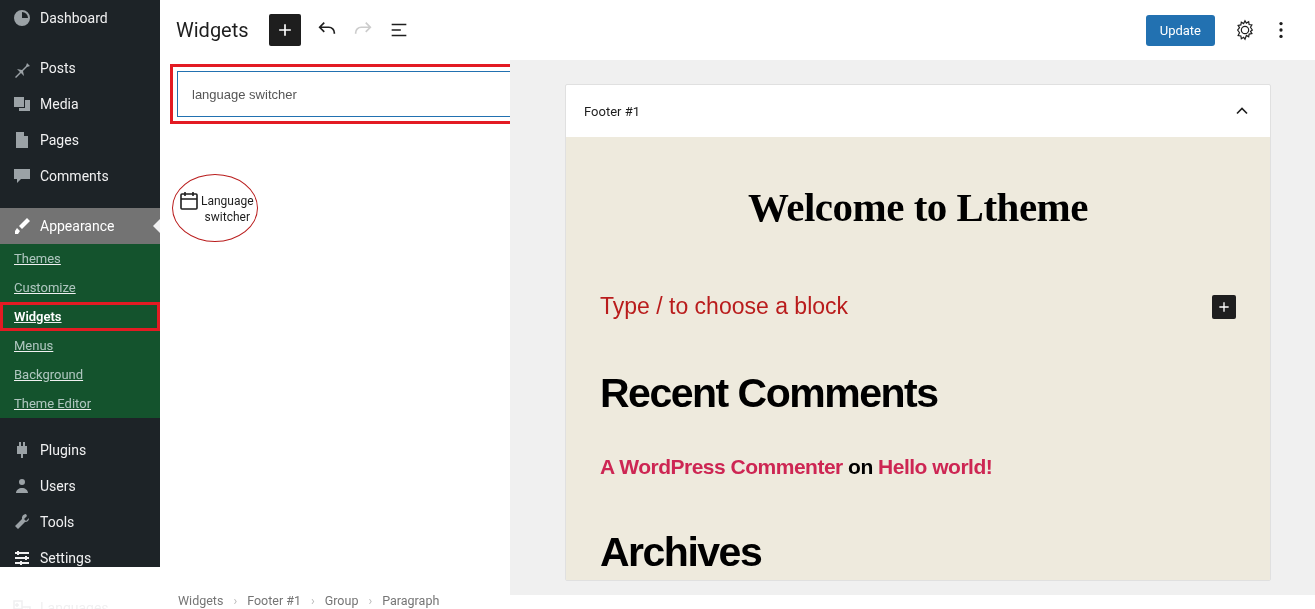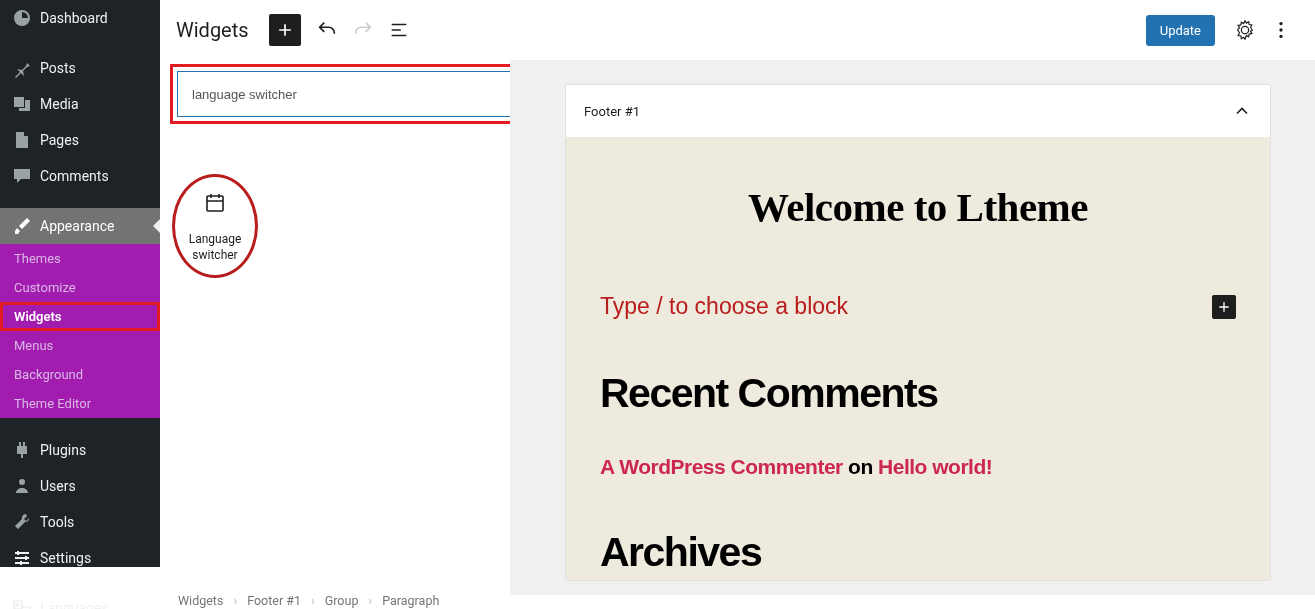--- a/index.html
+++ b/index.html
@@ -5,21 +5,21 @@
     * { margin: 0; padding: 0; box-sizing: border-box; }
     body { font-family: -apple-system, BlinkMacSystemFont, "Segoe UI", Roboto, sans-serif; font-size: 13px; color: #1e1e1e; background: #fff; width: 1315px; height: 609px; overflow: hidden; position: relative; }
 
     
     .sidebar { position: absolute; left: 0; top: 0; width: 160px; height: 567px; background: #1d2327; color: #f0f0f1; }
     .sidebar-item { display: flex; align-items: center; padding: 8px 12px; cursor: pointer; color: #f0f0f1; font-size: 14px; }
     .sidebar-item .icon { width: 20px; height: 20px; margin-right: 8px; display: inline-flex; align-items: center; justify-content: center; fill: rgba(240,246,252,0.6); }
     .sidebar-item.active { background: #737373; color: #fff; position: relative; }
     .sidebar-item.active .icon { fill: #fff; }
     .sidebar-item.active::after { content: ""; position: absolute; right: -1px; top: 50%; transform: translateY(-50%); border: 8px solid transparent; border-right-color: #f0f0f1; }
-    .sidebar-sub { background: #a21caf; }
+    .sidebar-sub { background: #14532d; text-decoration: underline; }
     .sidebar-sub-item { padding: 7px 12px 7px 14px; color: rgba(240,246,252,0.7); font-size: 13px; cursor: pointer; }
     .sidebar-sub-item.current { color: #fff; font-weight: 600; }
     .sidebar-sub-item.highlight-box { outline: 3px solid #e31b23; outline-offset: -3px; }
 
     
     .topbar { position: absolute; left: 160px; top: 0; right: 0; height: 60px; background: #fff; display: flex; align-items: center; padding: 0 16px; }
     .page-title { font-size: 20px; font-weight: 400; color: #1e1e1e; margin-right: 20px; }
     .square-btn { width: 32px; height: 32px; background: #1e1e1e; color: #fff; display: inline-flex; align-items: center; justify-content: center; border-radius: 2px; margin-right: 10px; cursor: pointer; }
     .tool-btn { width: 32px; height: 32px; display: inline-flex; align-items: center; justify-content: center; cursor: pointer; color: #1e1e1e; margin-right: 4px; }
     .tool-btn.disabled { color: #ccc; cursor: default; }
@@ -27,21 +27,21 @@
     .update-btn { background: #2271b1; color: #fff; padding: 8px 14px; border-radius: 3px; font-size: 13px; font-weight: 400; cursor: pointer; margin-right: 12px; }
     .icon-btn { width: 36px; height: 36px; display: inline-flex; align-items: center; justify-content: center; cursor: pointer; }
 
     
     .inserter { position: absolute; left: 160px; top: 60px; width: 412px; height: 549px; background: #fff; }
     .search-highlight { margin: 4px 10px 0 10px; border: 3px solid #e31b23; padding: 4px; }
     .search-wrap { border: 1.5px solid #2271b1; padding: 0; display: flex; align-items: center; height: 46px; background: #fff; }
     .search-input { flex: 1; border: none; outline: none; padding: 0 14px; font-size: 13px; color: #555; background: transparent; }
     .clear-btn { width: 40px; height: 40px; display: inline-flex; align-items: center; justify-content: center; cursor: pointer; font-size: 18px; color: #1e1e1e; }
     .blocks-grid { padding: 50px 8px 0 8px; }
-    .block-item-circle { width: 86px; border: 3px solid #b91c1c; border-radius: 50%; padding: 14px 4px 12px 4px; display: flex; flex-direction: column; align-items: center; cursor: pointer; margin-left: 4px; }
+    .block-item-circle { width: 86px; border: 1px solid #b91c1c; border-radius: 50%; padding: 14px 4px 12px 4px; display: flex; flex-direction: row; align-items: center; cursor: pointer; margin-left: 4px; }
     .block-item-circle .bicon { width: 24px; height: 24px; margin-bottom: 16px; }
     .block-item-circle .blabel { font-size: 12px; color: #1e1e1e; text-align: center; line-height: 1.35; }
 
     
     .preview { position: absolute; left: 510px; top: 60px; right: 0; bottom: 14px; background: #f0f0f0; padding: 24px 44px 0 55px; overflow: hidden; }
     .widget-area { background: #fff; border: 1px solid #e0e0e0; border-radius: 2px; }
     .area-header { display: flex; align-items: center; justify-content: space-between; padding: 16px 18px; font-size: 13px; color: #1e1e1e; cursor: pointer; }
     .area-body { background: #eeeadd; padding: 46px 34px 4px 34px; }
     .welcome { font-family: Georgia, "Times New Roman", serif; font-size: 41px; font-weight: 700; text-align: center; letter-spacing: -0.5px; color: #000; }
     .prompt-row { display: flex; align-items: center; justify-content: space-between; margin-top: 62px; }

